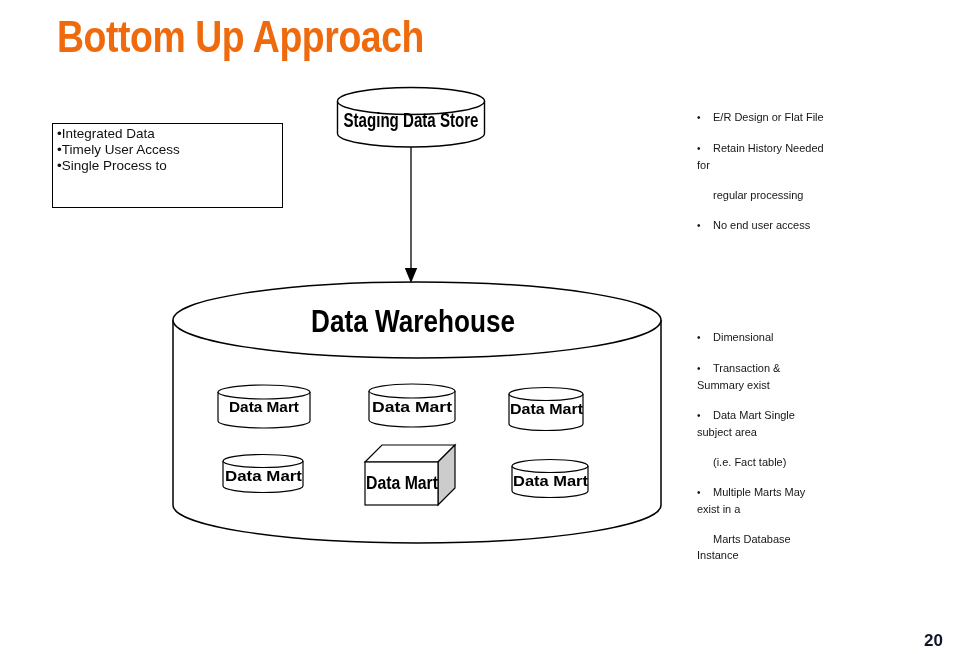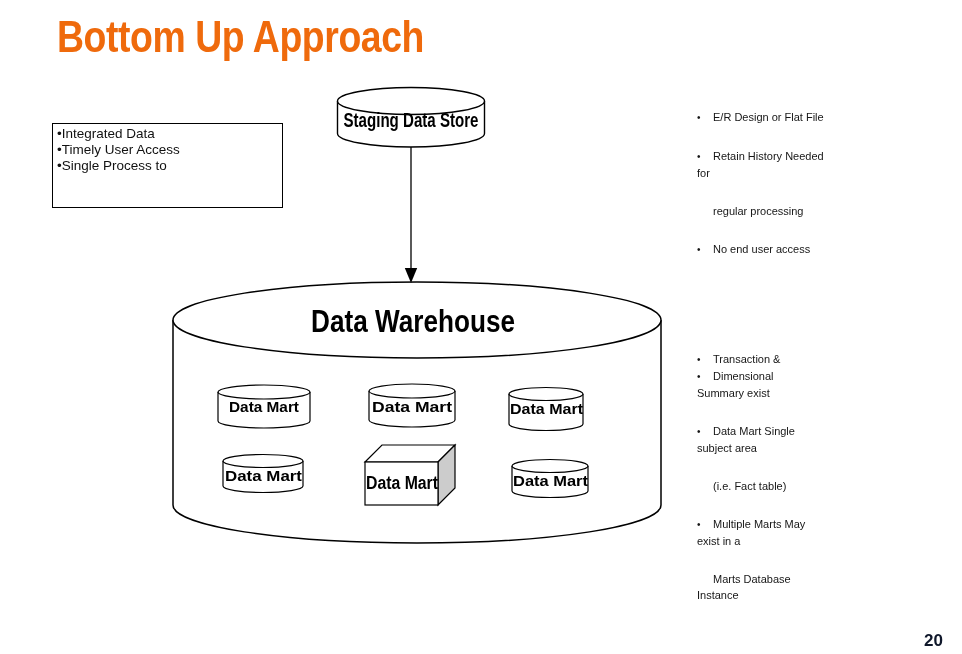--- a/index.html
+++ b/index.html
@@ -18,21 +18,21 @@
   #leftbox{
     left:52px;top:123px;width:231px;height:85px;border:1.5px solid #000;
     box-sizing:border-box;padding:2px 3px 16px 4px;font-size:13.5px;line-height:16.1px;
     white-space:nowrap;overflow:hidden;
   }
   
   .rnotes{font-size:11px;line-height:16px;color:#161616;}
   #rtop{left:697px;top:109px;width:190px;}
   #rmid{left:697px;top:329px;width:190px;}
   .ln{white-space:nowrap;}
-  .gap{margin-top:22px;}
+  .gap{margin-top:14px;}
   .bullet{display:inline-block;width:16px;font-size:10px;}
   .ind{margin-left:16px;}
   
   #pagenum{left:924px;top:631px;font-size:17px;font-weight:bold;color:#0f172a;text-align:right;}
   
   #diagram{left:0;top:0;}
   .shapelabel{font-weight:bold;fill:#000;font-family:"Liberation Sans", sans-serif;}
 </style>
 </head>
 <body>
@@ -106,22 +106,22 @@
 
 <div class="abs rnotes" id="rtop">
   <div class="ln"><span class="bullet">•</span><span>E/R Design or Flat File</span></div>
   <div class="ln gap"><span class="bullet">•</span><span>Retain History Needed</span></div>
   <div class="ln"><span>for</span></div>
   <div class="ln gap ind"><span>regular processing</span></div>
   <div class="ln gap"><span class="bullet">•</span><span>No end user access</span></div>
 </div>
 
 <div class="abs rnotes" id="rmid">
+  <div class="ln"><span class="bullet">•</span><span>Dimensional</span></div>
   <div class="ln gap"><span class="bullet">•</span><span>Transaction &amp;</span></div>
-  <div class="ln"><span class="bullet">•</span><span>Dimensional</span></div>
   <div class="ln"><span>Summary exist</span></div>
   <div class="ln gap"><span class="bullet">•</span><span>Data Mart Single</span></div>
   <div class="ln"><span>subject area</span></div>
   <div class="ln gap ind"><span>(i.e. Fact table)</span></div>
   <div class="ln gap"><span class="bullet">•</span><span>Multiple Marts May</span></div>
   <div class="ln"><span>exist in a</span></div>
   <div class="ln gap ind"><span>Marts Database</span></div>
   <div class="ln"><span>Instance</span></div>
 </div>
 

